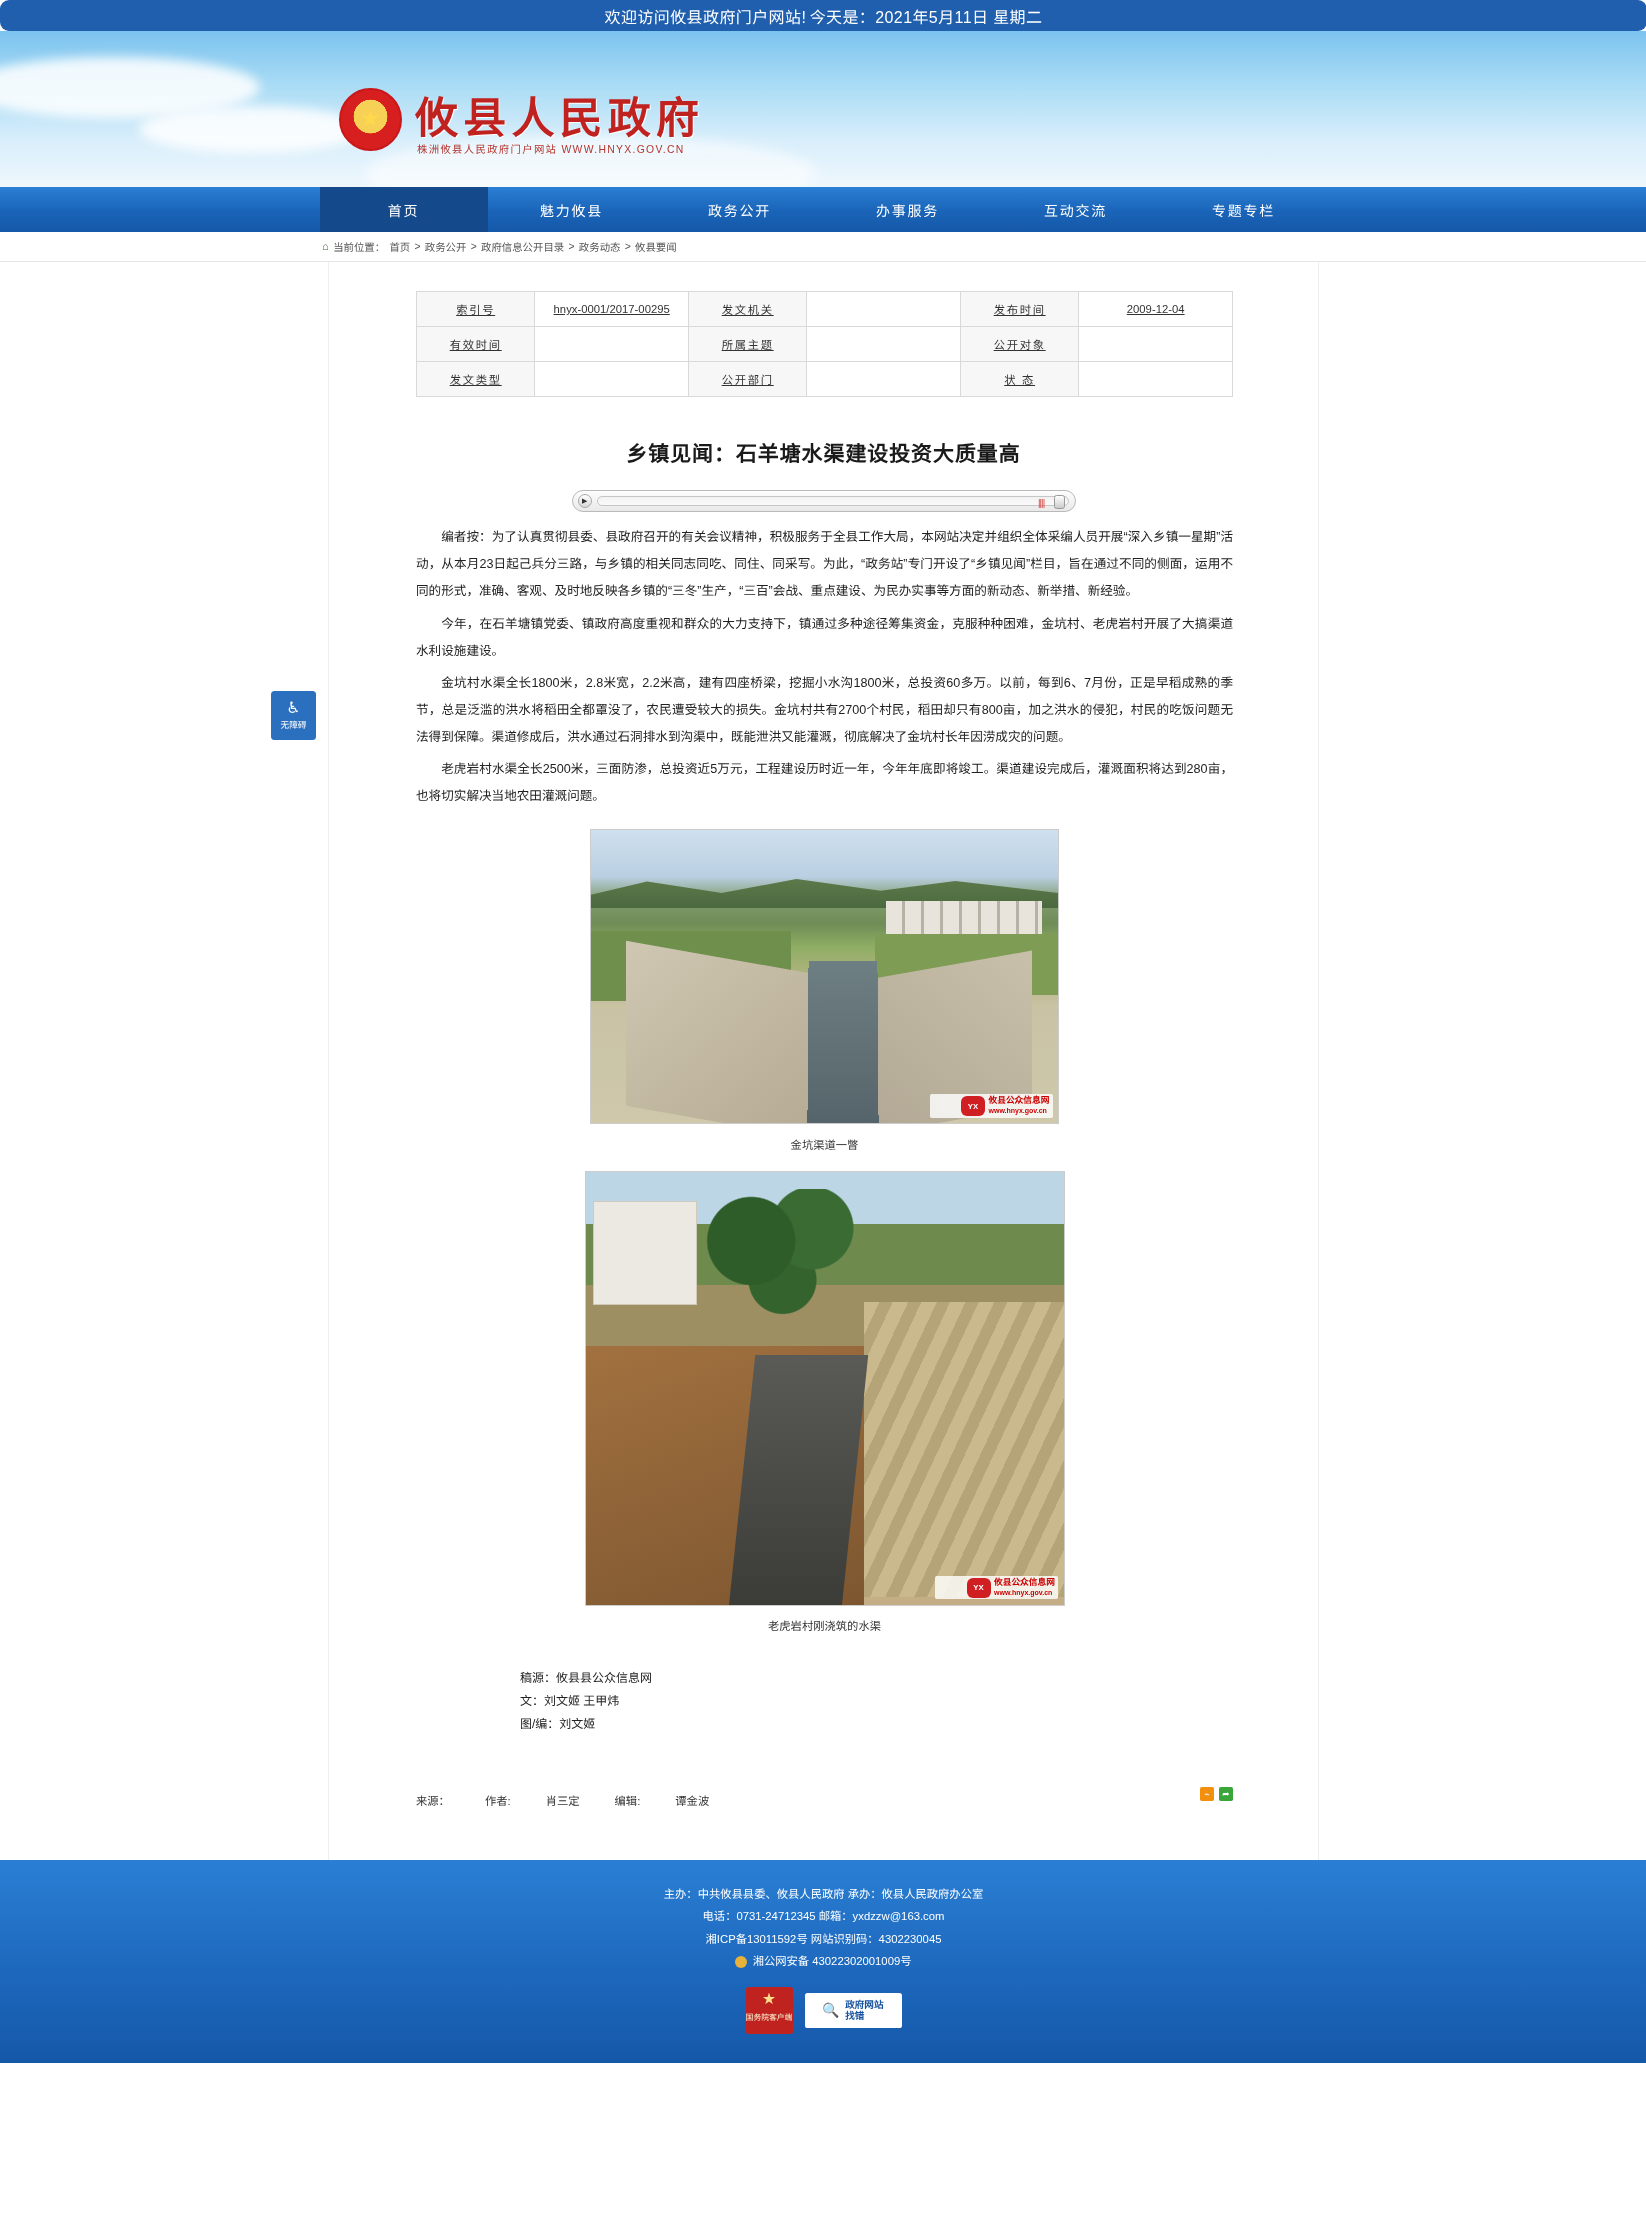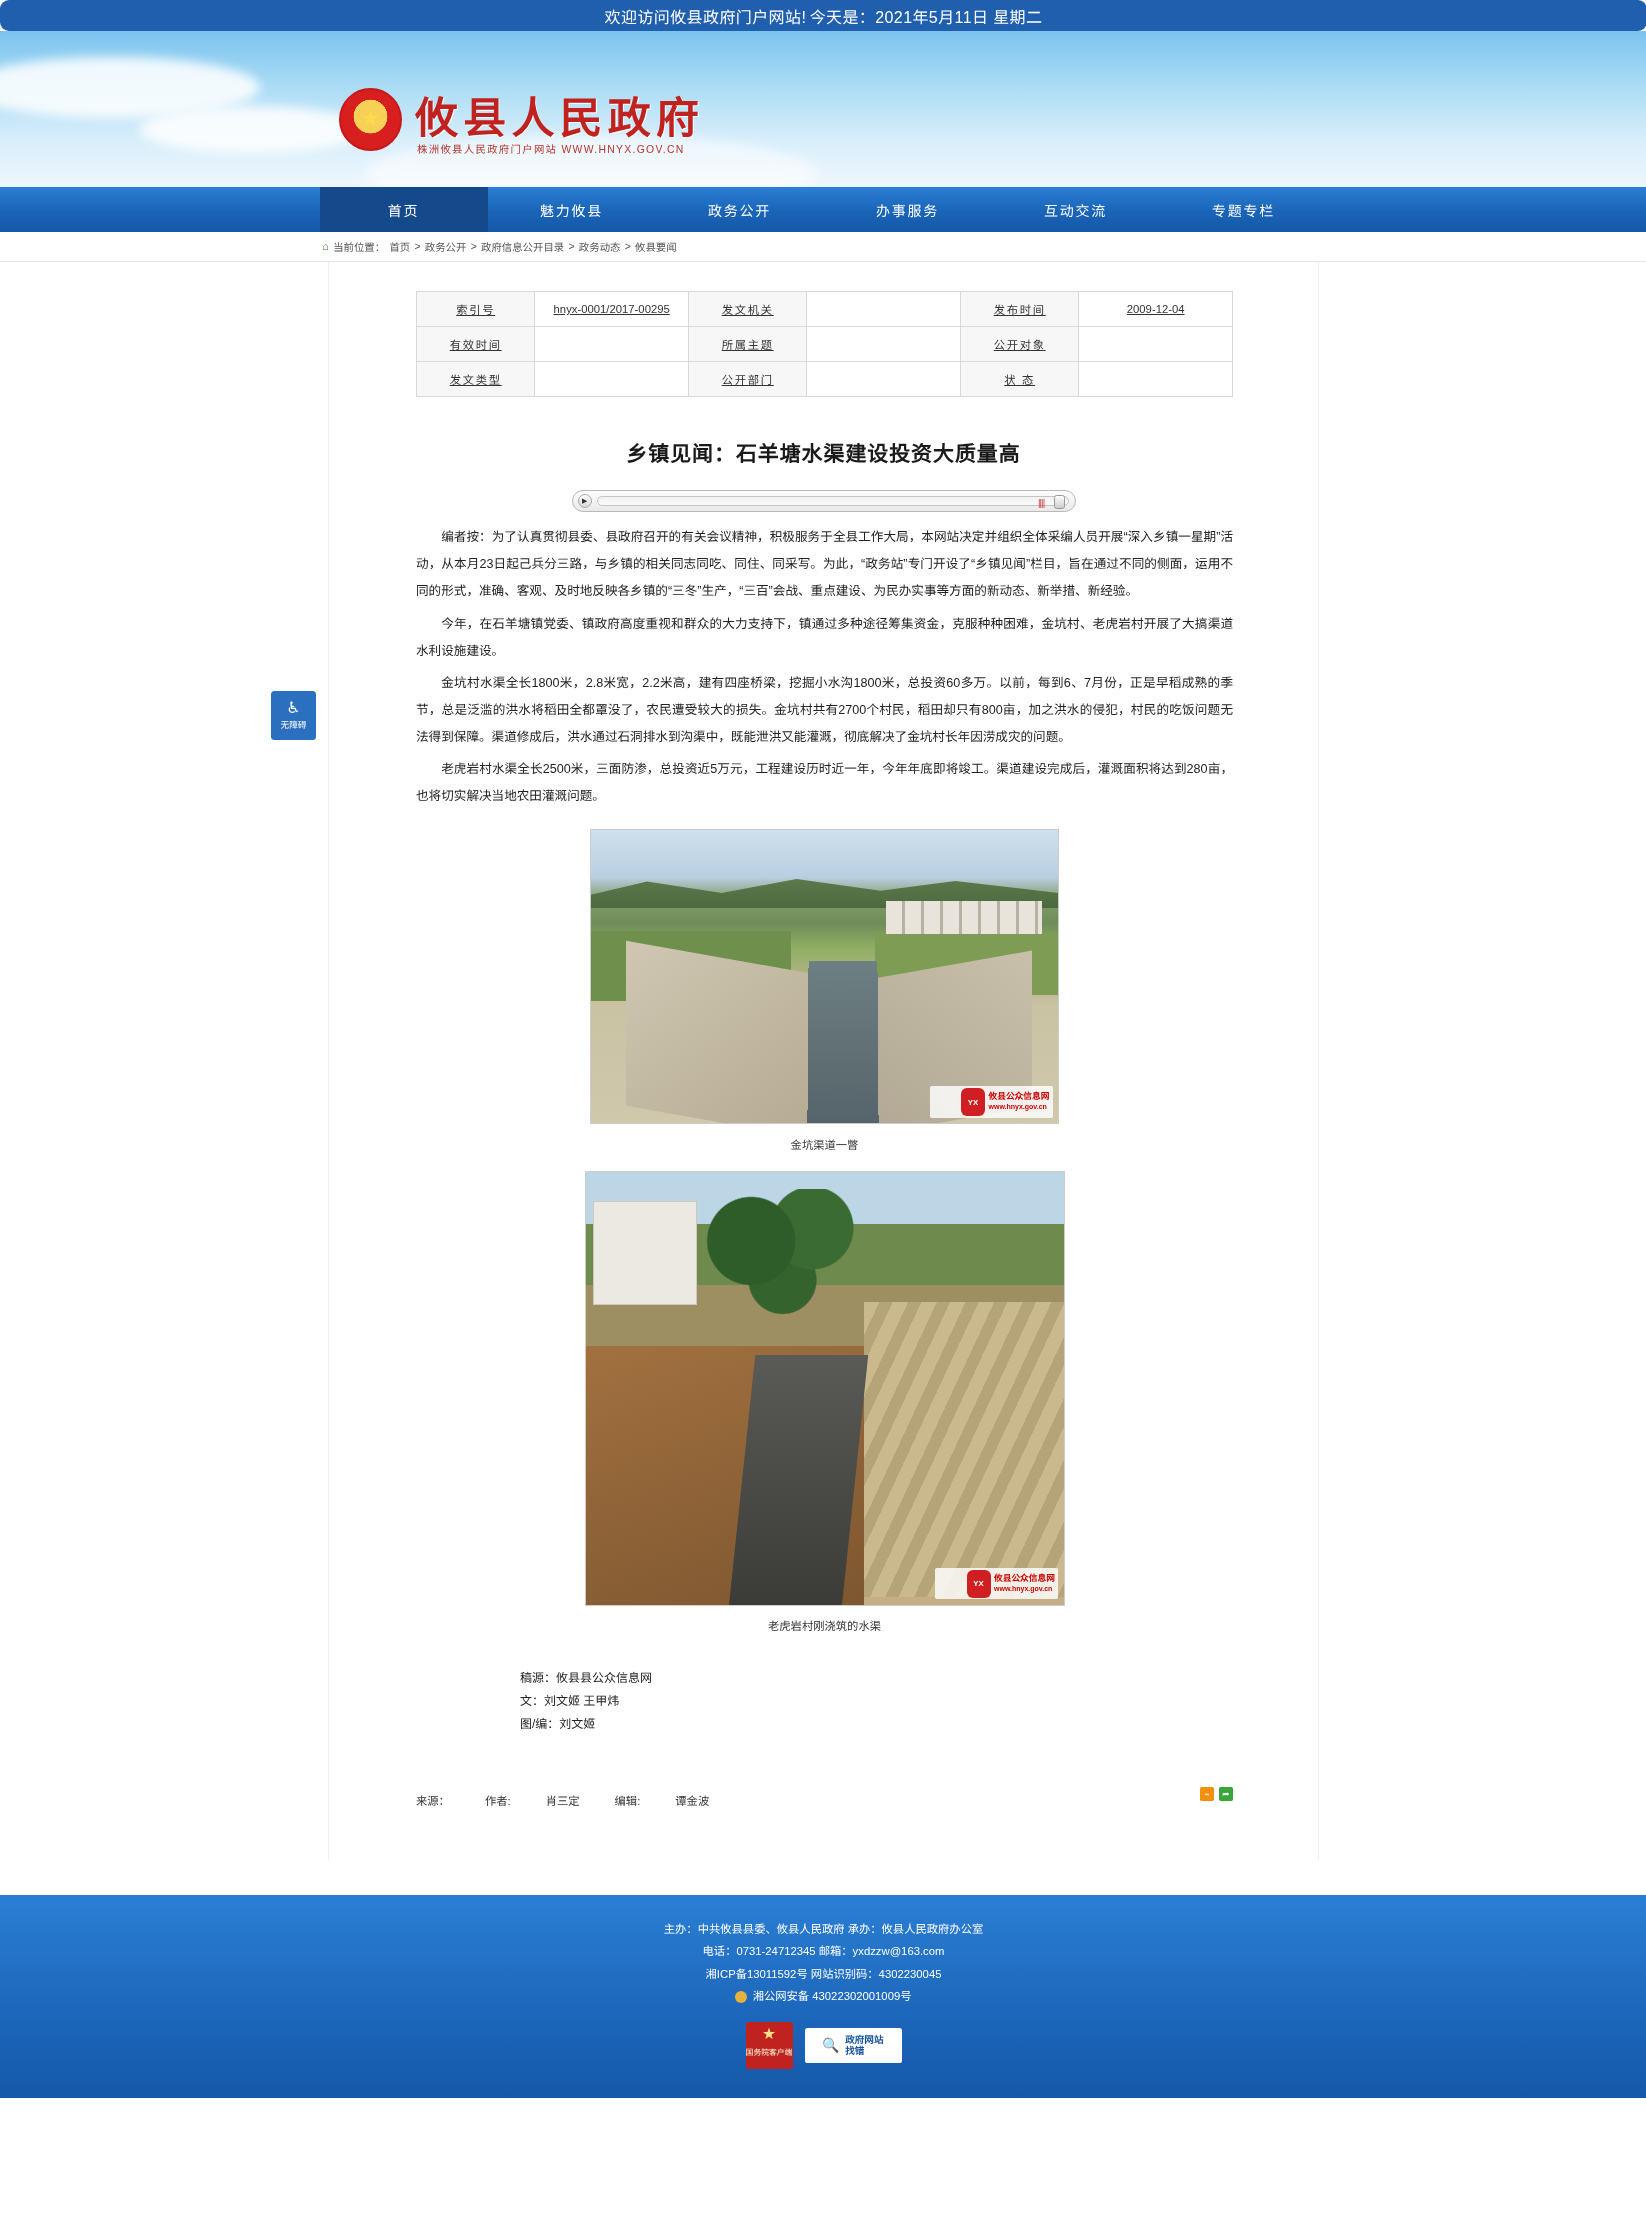--- a/index.html
+++ b/index.html
@@ -187,21 +187,21 @@
     border: 0.9px solid #ccc;
   }
   .pic .wm {
     position: absolute; right: 5.2px; bottom: 5.2px;
     background: rgba(255,255,255,.82);
     padding: 1.7px 3.5px; border-radius: 1.7px;
     font-size: 8.7px; color: #c00; font-weight: bold;
     display: flex; align-items: center; gap: 3.5px;
   }
   .wm .seal {
-    width: 24px; height: 28px; border-radius: 6px;
+    width: 24px; height: 20px; border-radius: 6px;
     background: #cf1f22; color:#fff; font-size:7.8px;
     display:flex;align-items:center;justify-content:center;margin-left:28px;
   }
   .wm .wtxt { line-height: 9.6px; text-align:left; }
   .wm .wtxt small { display:block; color:#c00; font-size:7px; }
 
   
   .pic1 { width: 469px; height: 295px; background:
       linear-gradient(180deg,#cfe0ee 0%, #b9cfe2 16%, #7f9a6a 24%, #6f8d57 32%,
                       #8fae63 40%, #b9b489 52%, #c9c3a4 60%, #cfc8ab 100%);
@@ -256,21 +256,20 @@
     border-radius: 3.5px; display:flex; flex-direction:column;
     align-items:center; justify-content:center; font-size:8.7px; gap:1.7px;
     cursor:pointer;
   }
   .access .glyph { font-size: 15.6px; line-height: 15.6px; }
 
   
   .footer {
     background: linear-gradient(180deg,#2a7fd4 0%, #1c66bb 60%, #1558a8 100%);
     color:#fff; text-align:center; padding: 22.6px 0 29.5px 0; font-size: 11.3px; line-height: 22.6px;
-    margin-top: 35px;
   }
   .footer .police { display:flex; align-items:center; justify-content:center; gap:5.2px; }
   .footer .police .badge { width:12px;height:12px;border-radius:50%;background:#e8b23a; display:inline-block;}
   .footer .seals { margin-top: 14px; display:flex; align-items:center; justify-content:center; gap: 12px;}
   .seal-red {
     width: 47px; height: 47px; background: #c0231f; color:#ffd; font-size:7.8px;
     display:flex;flex-direction:column;align-items:center;justify-content:center; border-radius:2.6px;
   }
   .seal-red .sglyph{font-size:15.6px;line-height:15.6px;color:#ffe08a;}
   .seal-white {

